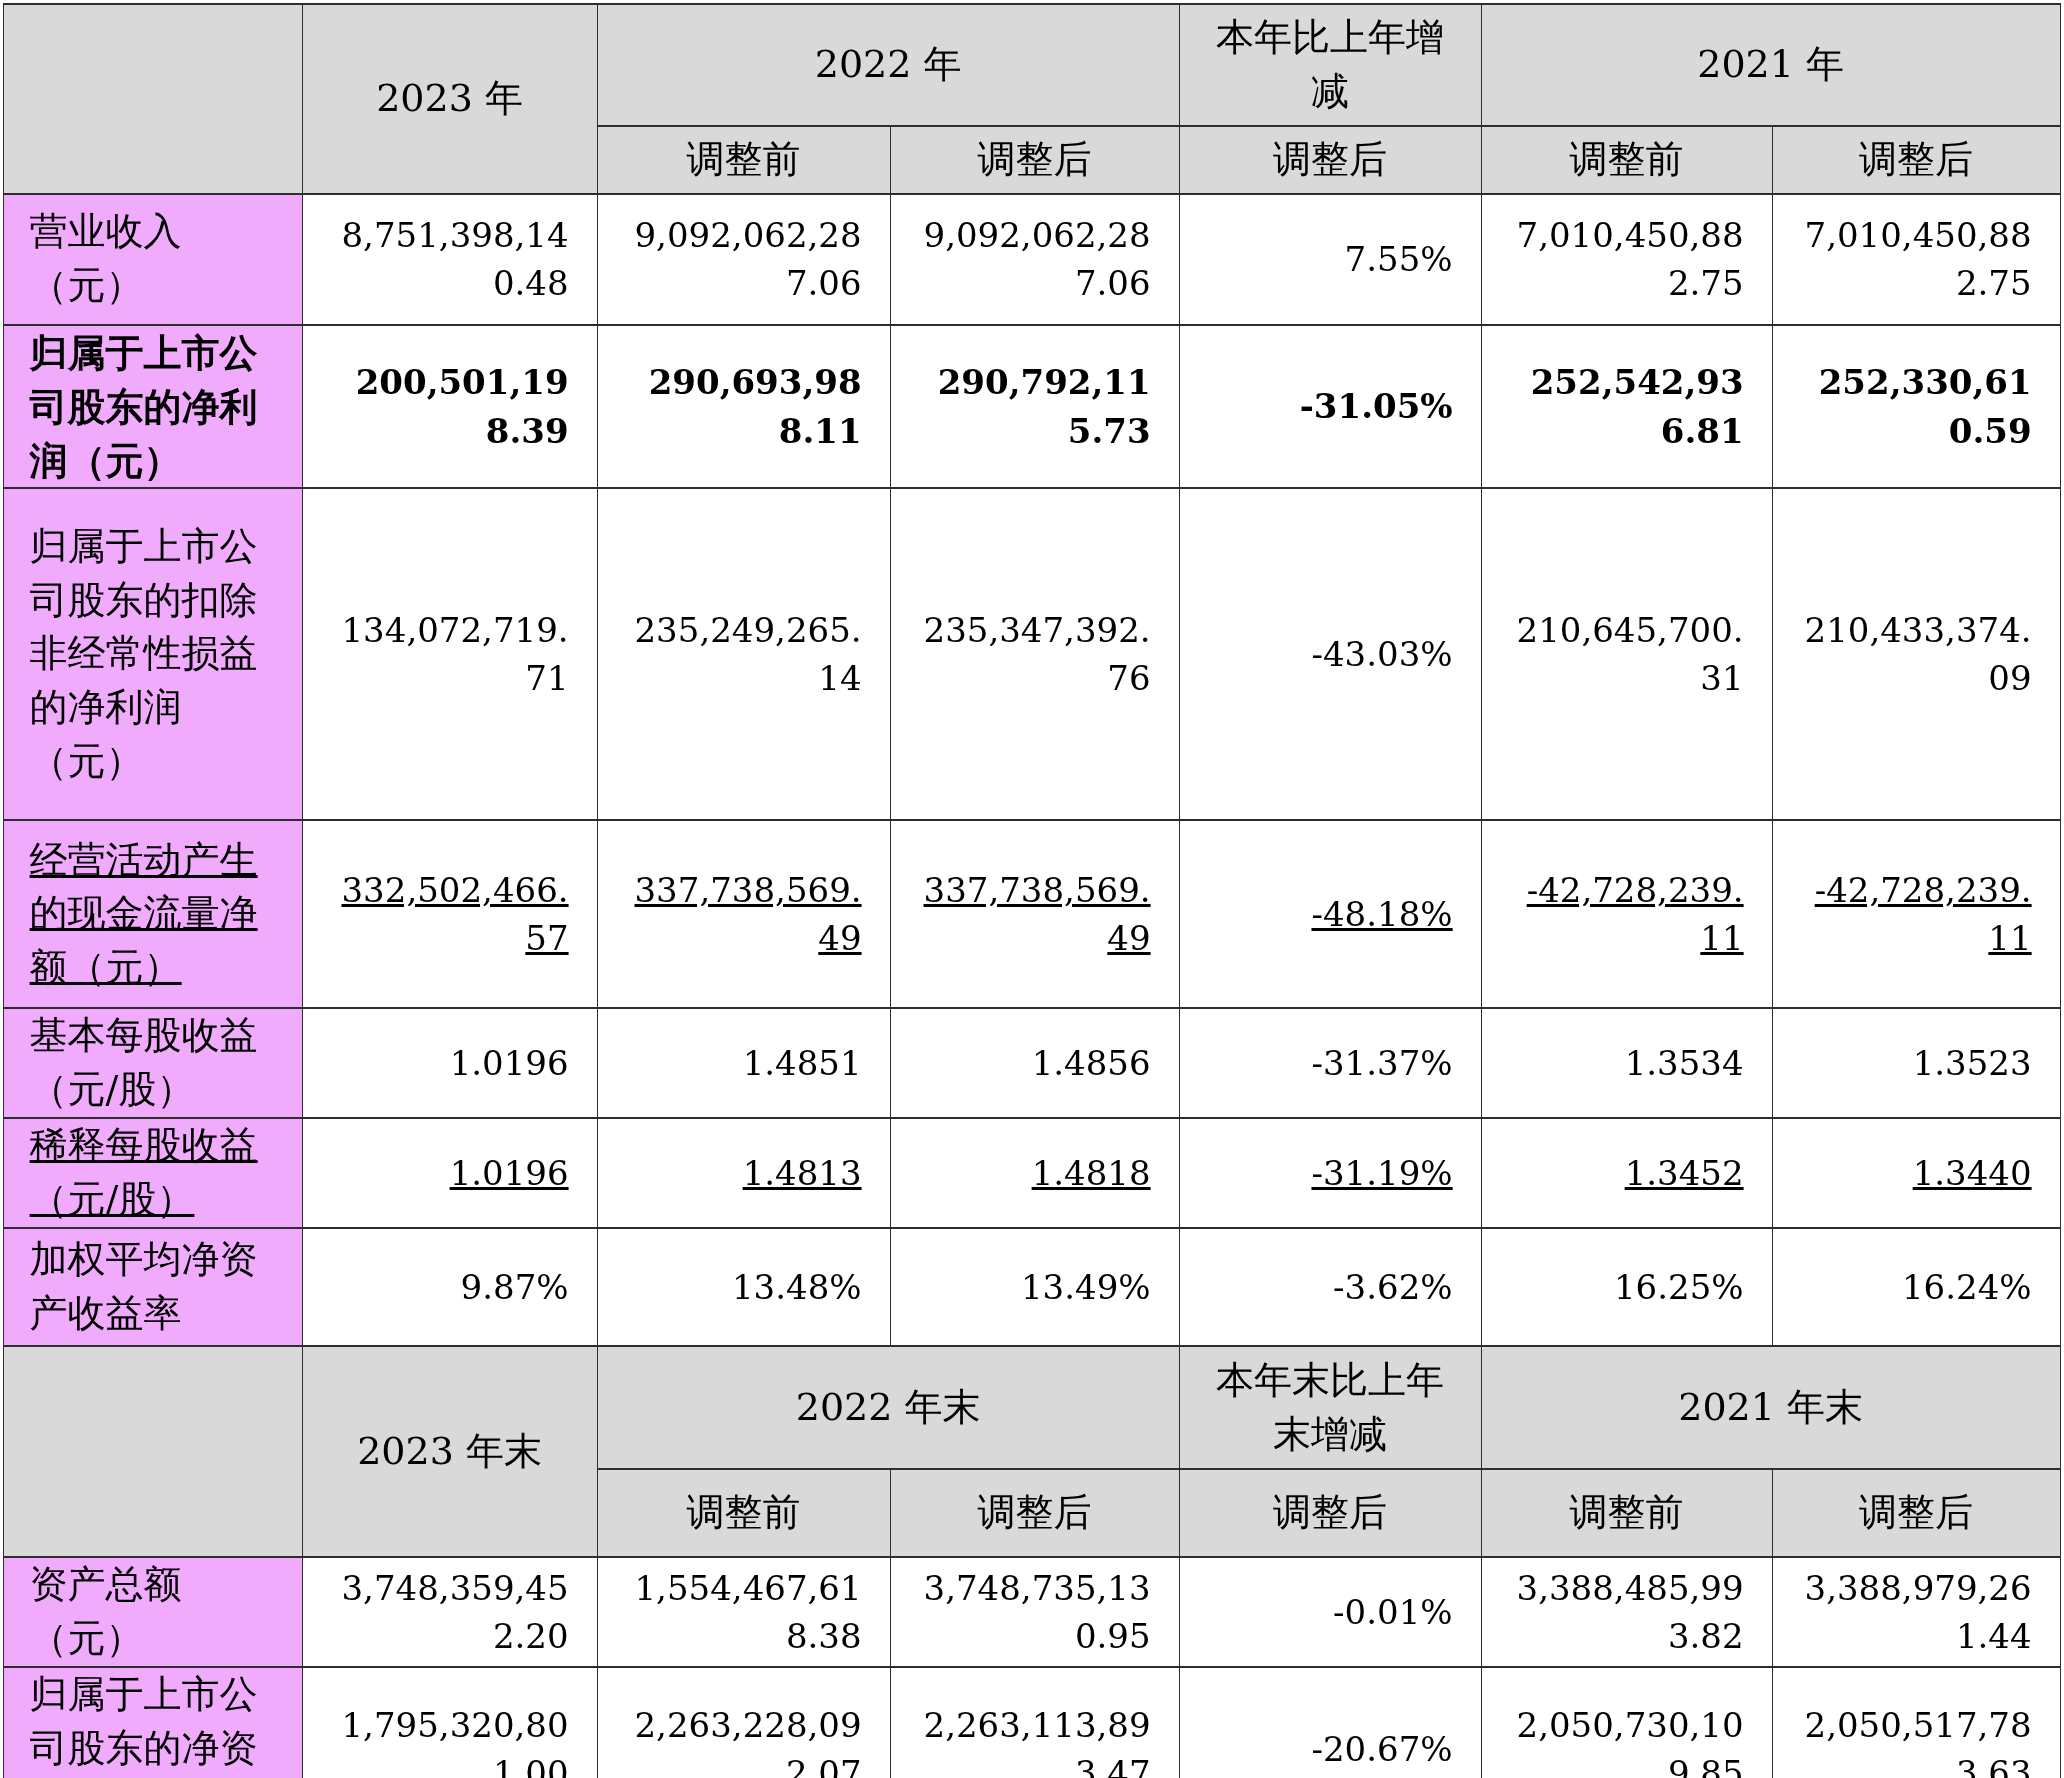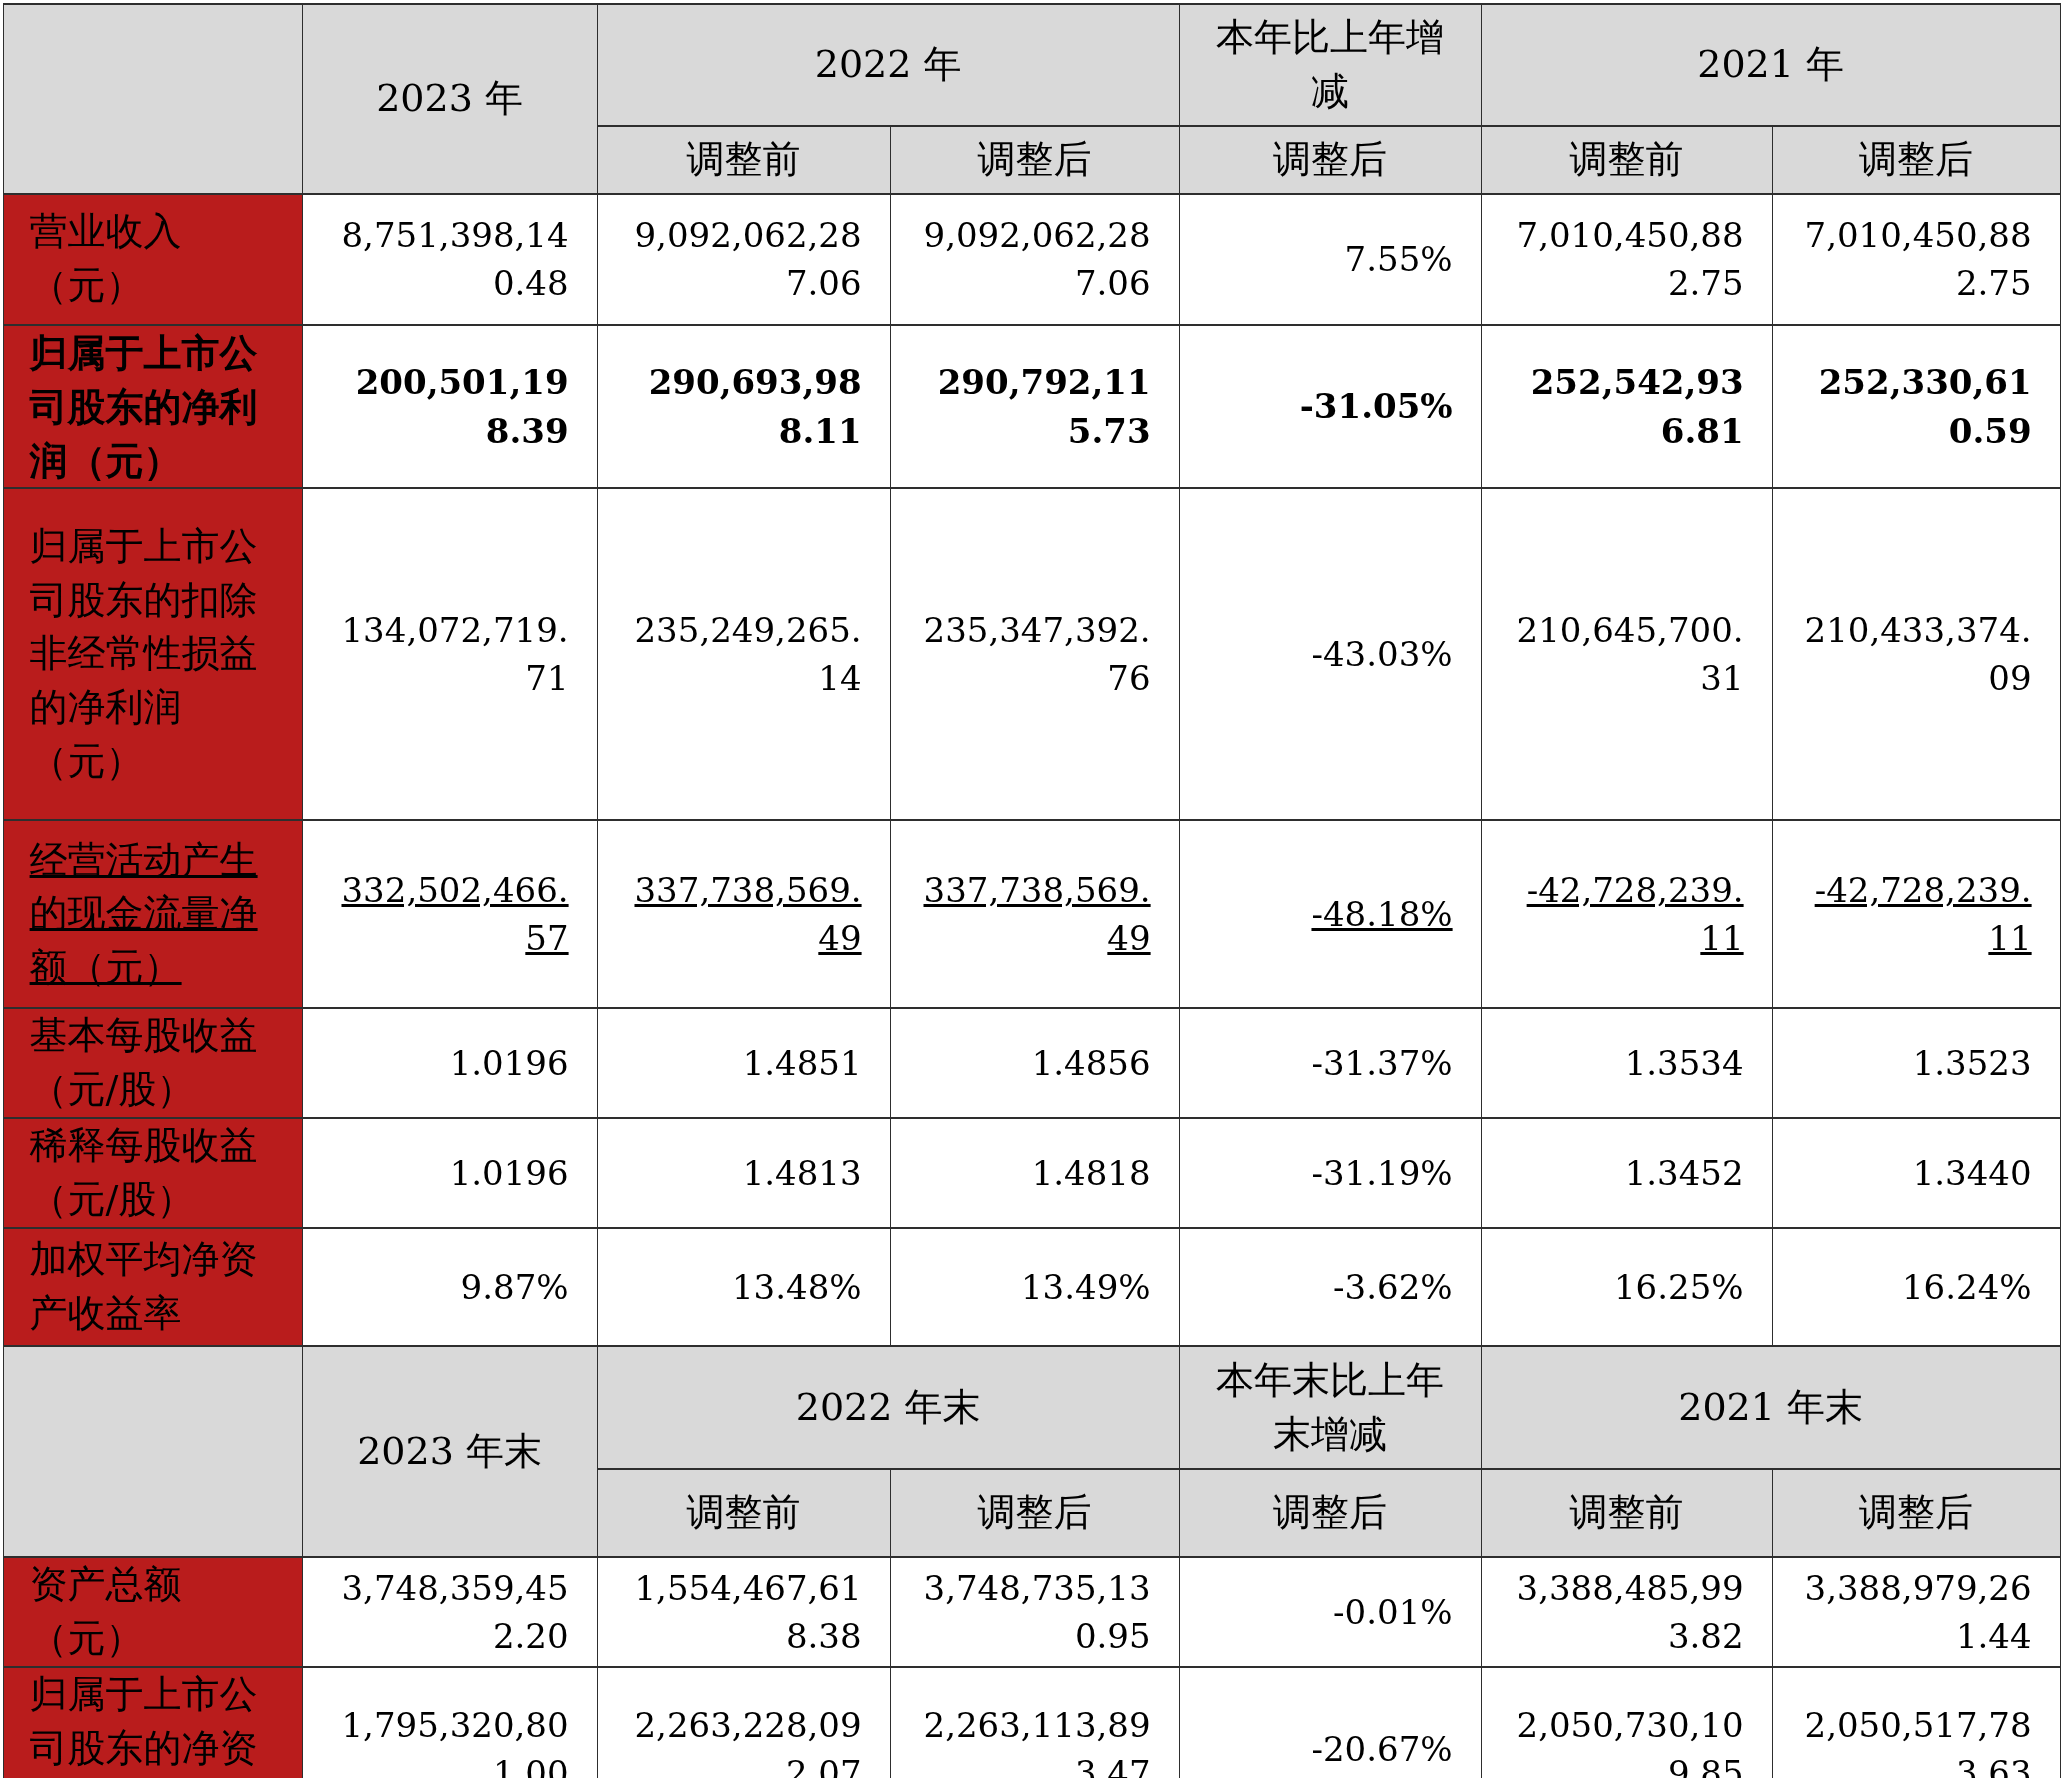--- a/index.html
+++ b/index.html
@@ -33,21 +33,21 @@
   }
   table.fin th {
     background: #d9d9d9;
     font-weight: normal;
     font-size: 38px;
     text-align: center;
     padding: 0 26px;
     line-break: strict;
   }
   td.label {
-    background: #b91c1c;
+    background: #f0abfc;
     font-size: 38px;
     text-align: left;
     padding: 0 17px 0 26px;
     word-break: normal;
     line-break: strict;
     margin-top: 48px;
   }
   td.num {
     background: #ffffff;
     font-size: 34px;
@@ -57,21 +57,21 @@
     overflow-wrap: anywhere;
   }
   
   tr.rh-year  { height: 122px; }
   tr.rh-sub   { height: 68px;  }
   tr.r1 { height: 131px; }
   tr.r2 { height: 161px; font-weight: bold; }
   tr.r3 { height: 332px; }
   tr.r4 { height: 188px; text-decoration: underline; }
   tr.r5 { height: 108px; }
-  tr.r6 { height: 107px; }
+  tr.r6 { height: 107px; text-decoration: underline; }
   tr.r7 { height: 118px; }
   tr.rh-year2 { height: 123px; }
   tr.rh-sub2  { height: 88px; }
   tr.r8 { height: 107px; }
   tr.r9 { height: 163px; }
 </style>
 </head>
 <body>
 
 <div class="page">

